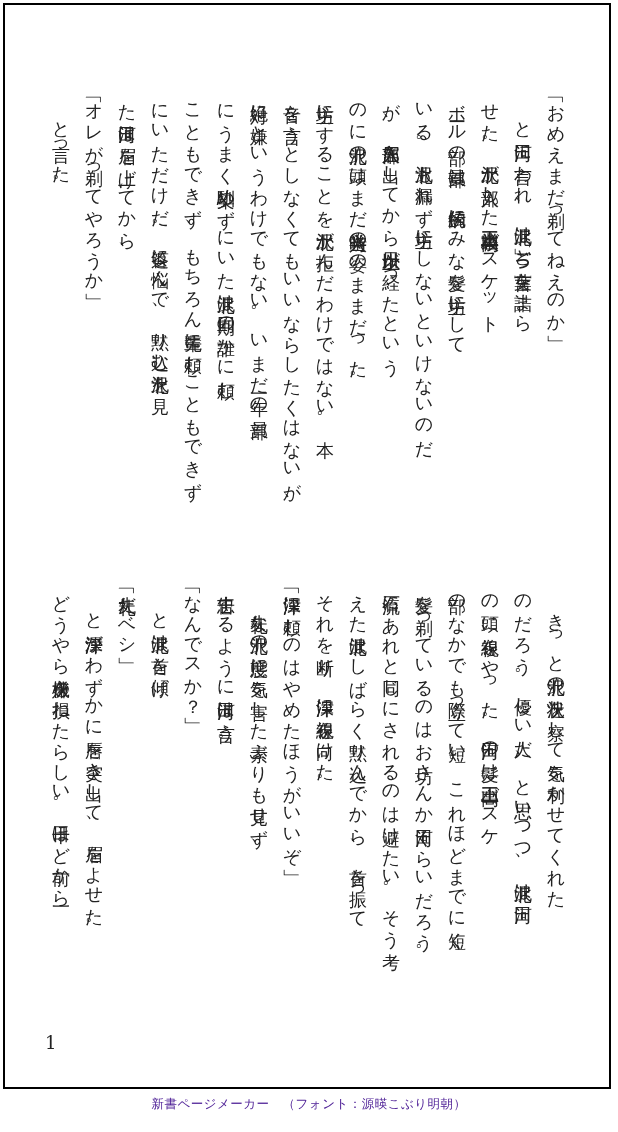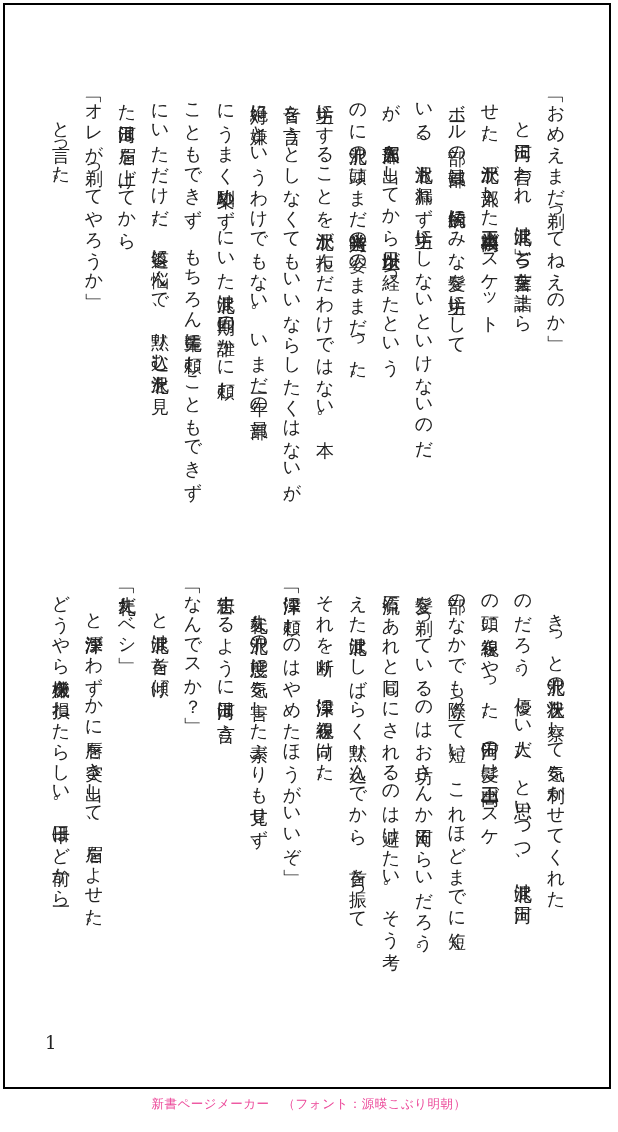--- a/index.html
+++ b/index.html
@@ -54,21 +54,21 @@
     color: #222222;
   }
   .footer-caption {
     position: absolute;
     left: 0;
     top: 1096px;
     width: 618px;
     text-align: center;
     font-size: 12.5px;
     letter-spacing: 0.5px;
-    color: #ec4899;
+    color: #4c1d95;
   }
 </style>
 </head>
 <body>
 
 <div class="page">
   <div class="page-border"></div>
 
   <div class="text-block block-top">
       <p class="tline">「おめえまだ剃ってねえのか」</p>

